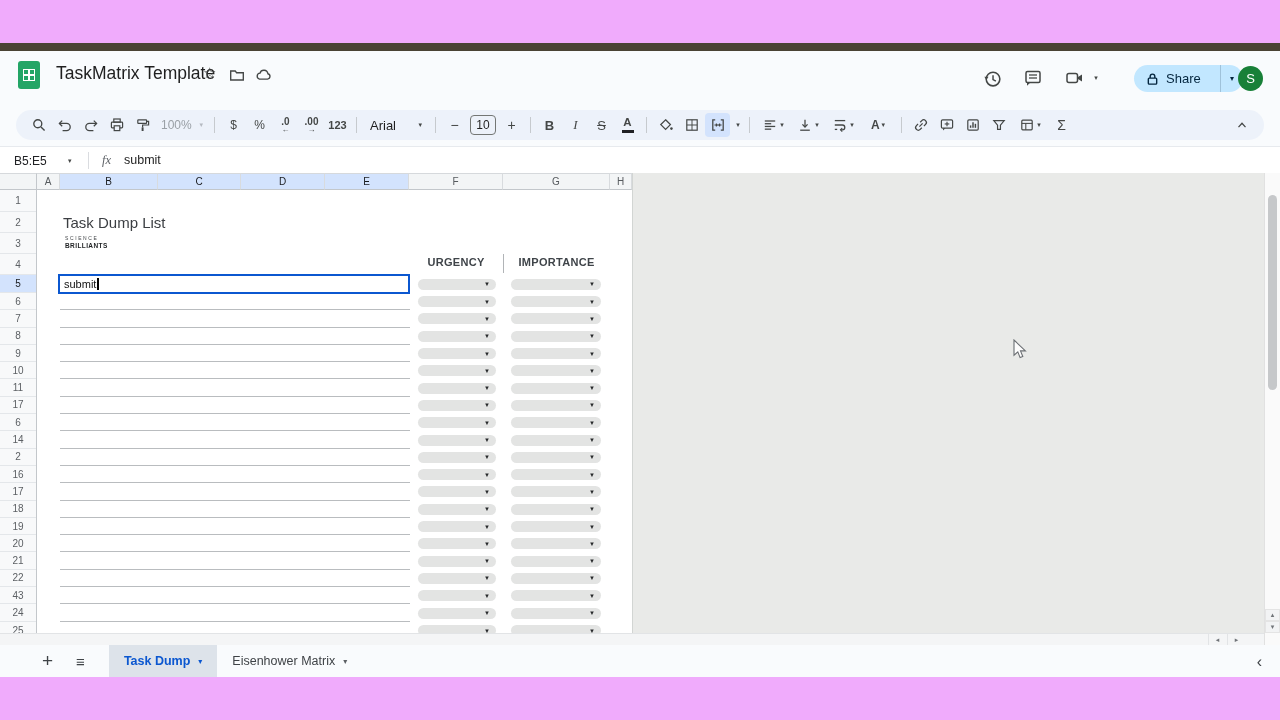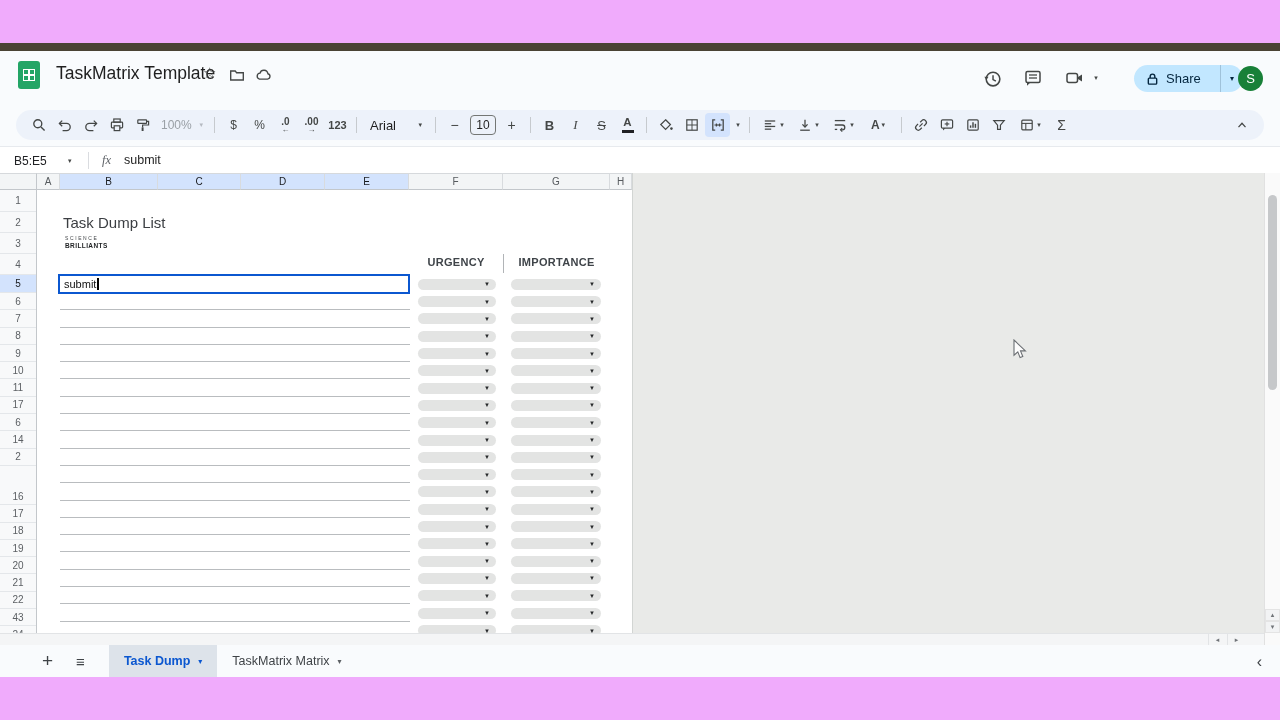--- a/index.html
+++ b/index.html
@@ -380,21 +380,21 @@
         <div class="rnum" style="height: 17.3px;">6</div>
         <div class="rnum" style="height: 17.3px;">7</div>
         <div class="rnum" style="height: 17.3px;">8</div>
         <div class="rnum" style="height: 17.3px;">9</div>
         <div class="rnum" style="height: 17.3px;">10</div>
         <div class="rnum" style="height: 17.3px;">11</div>
         <div class="rnum" style="height: 17.3px;">17</div>
         <div class="rnum" style="height: 17.3px;">6</div>
         <div class="rnum" style="height: 17.3px;">14</div>
         <div class="rnum" style="height: 17.3px;">2</div>
-        <div class="rnum" style="height: 17.3px; margin-top: 22px;">16</div>
+        <div class="rnum" style="height: 17.3px;">16</div>
         <div class="rnum" style="height: 17.3px;">17</div>
         <div class="rnum" style="height: 17.3px;">18</div>
         <div class="rnum" style="height: 17.3px;">19</div>
         <div class="rnum" style="height: 17.3px;">20</div>
         <div class="rnum" style="height: 17.3px;">21</div>
         <div class="rnum" style="height: 17.3px;">22</div>
         <div class="rnum" style="height: 17.3px;">43</div>
         <div class="rnum" style="height: 17.3px;">24</div>
         <div class="rnum" style="height: 18px;">25</div>
       </div>
@@ -617,21 +617,21 @@
 
     <div class="tabbar">
       <div class="addbtn">+</div>
       <div class="allbtn">≡</div>
       <div class="tabs">
           <div class="tab active">
             <span>Task Dump</span>
             <span class="tcaret">▾</span>
           </div>
           <div class="tab">
-            <span>TaskMatrix Matrix</span>
+            <span>Eisenhower Matrix</span>
             <span class="tcaret">▾</span>
           </div>
         </div>
     </div>
     <div class="backchev">‹</div>
   </div>
 
   <div class="cursor">
     <svg class="ic" width="14" height="20" viewBox="0 0 14 20">
         <path d="M1 1 L1 16.2 L4.8 12.9 L7.1 18.6 L9.8 17.5 L7.5 11.9 L12.4 11.9 Z" fill="#fdfdfd" stroke="#6b6f73" stroke-width="1.1"></path>

